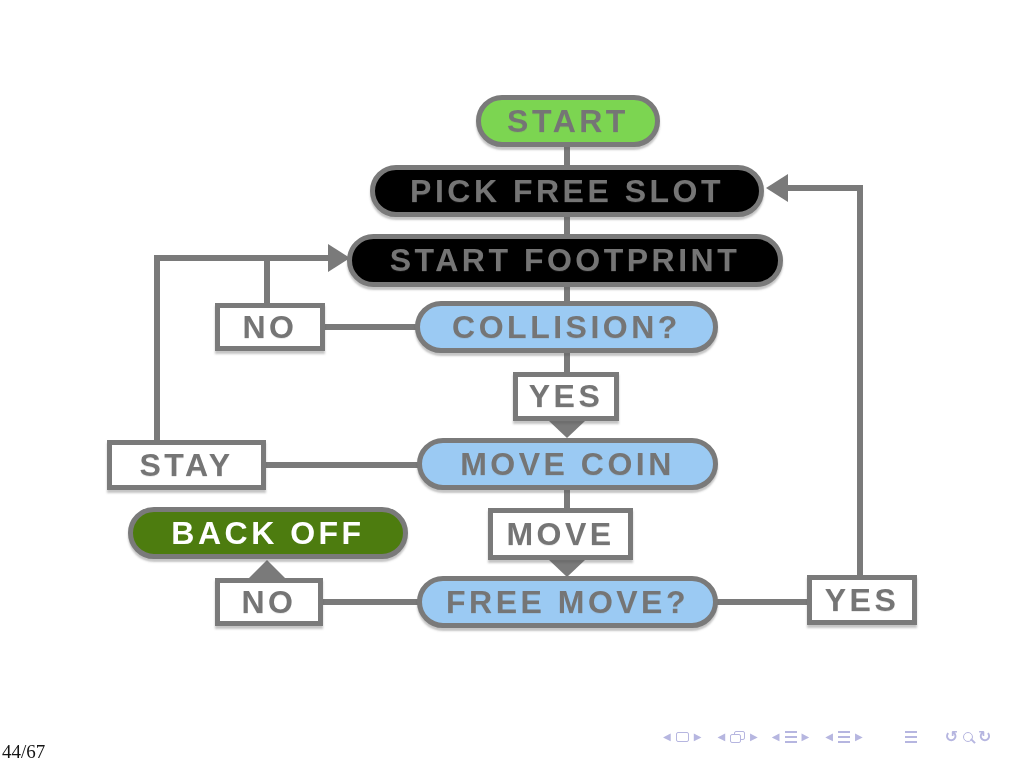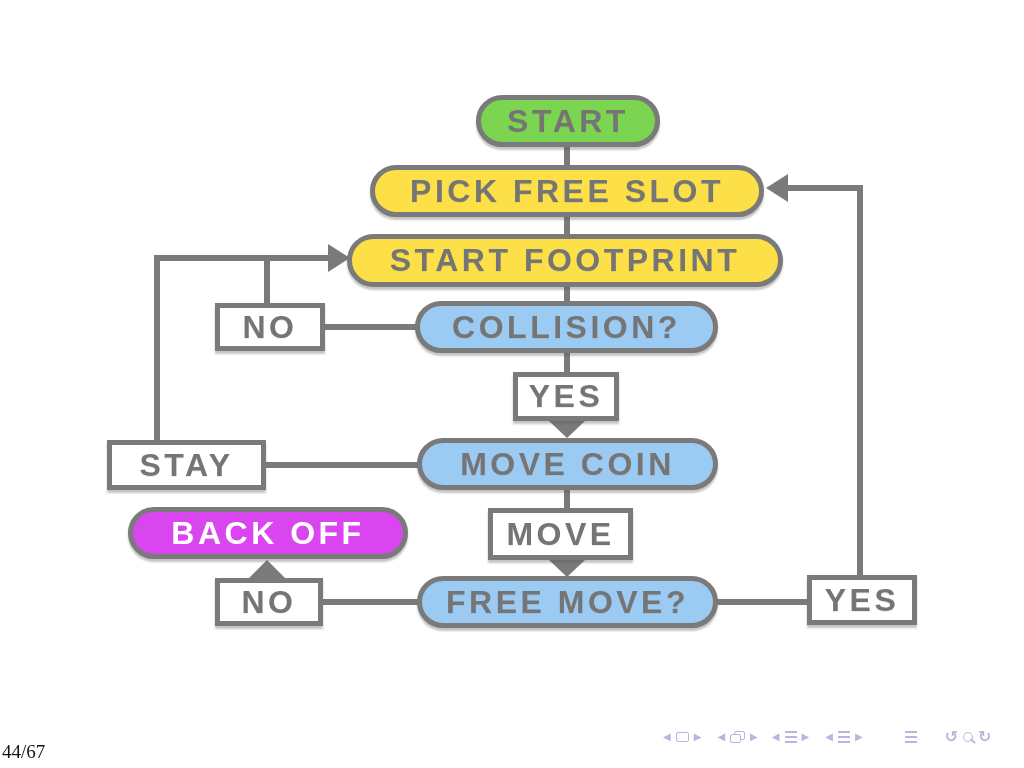--- a/index.html
+++ b/index.html
@@ -9,30 +9,30 @@
   }
   
   .node{
     position:absolute;box-sizing:border-box;
     display:flex;align-items:center;justify-content:center;
     font-weight:bold;font-size:32px;letter-spacing:3.5px;
     color:#757575;white-space:nowrap;
     text-shadow:0 1px 0 rgba(120,120,120,0.15);
   }
   .pill{
-    border:5px solid #7a7a7a;border-radius:28px;background:#fde047;
+    border:5px solid #7a7a7a;border-radius:28px;background:#000000;
     box-shadow:0 3px 2px rgba(90,90,90,0.35);
   }
   .rect{
     border:5px solid #7a7a7a;background:#ffffff;
     box-shadow:0 3px 2px rgba(90,90,90,0.35);
   }
   .green{background:#7cd551;}
   .blue{background:#9bcaf3;}
-  .red{background:#d946ef;color:#ffffff;text-shadow:none;text-align:center;}
+  .red{background:#4d7c0f;color:#ffffff;text-shadow:none;text-align:center;}
   
   .line{position:absolute;background:#7a7a7a;}
   .arr{position:absolute;width:0;height:0;}
   .arr-down{border-left:18px solid transparent;border-right:18px solid transparent;border-top:17px solid #7a7a7a;}
   .arr-up{border-left:18px solid transparent;border-right:18px solid transparent;border-bottom:18px solid #7a7a7a;}
   .arr-right{border-top:14px solid transparent;border-bottom:14px solid transparent;border-left:22px solid #7a7a7a;}
   .arr-left{border-top:14px solid transparent;border-bottom:14px solid transparent;border-right:22px solid #7a7a7a;}
   
   .pagenum{
     position:absolute;left:2px;top:741px;

